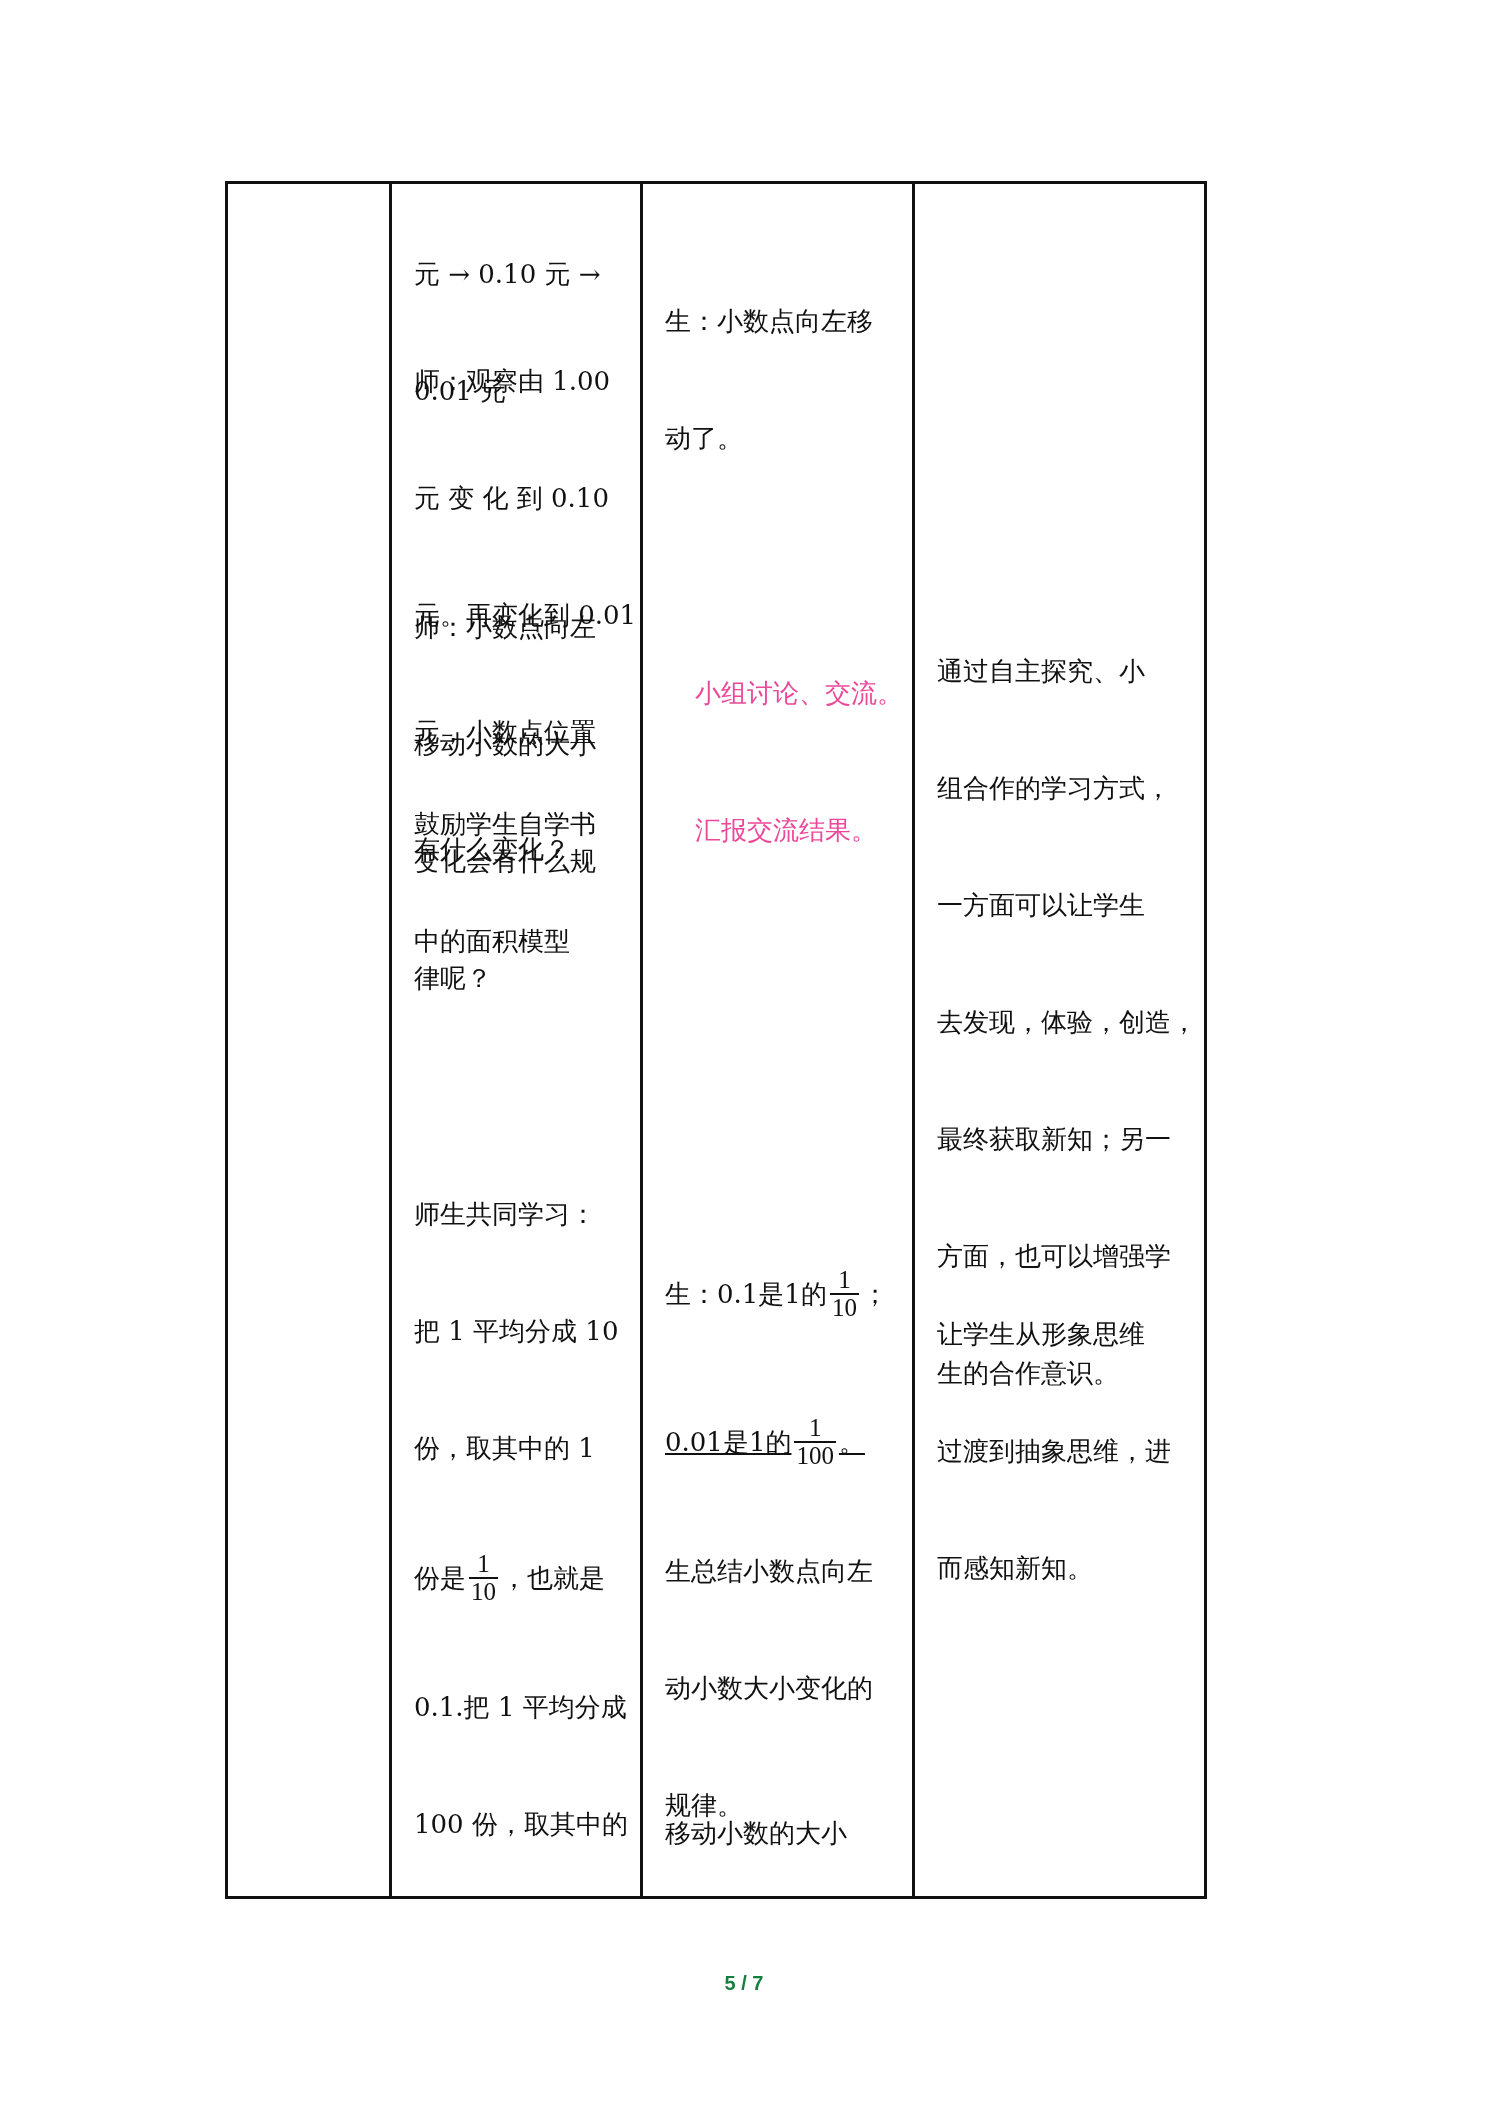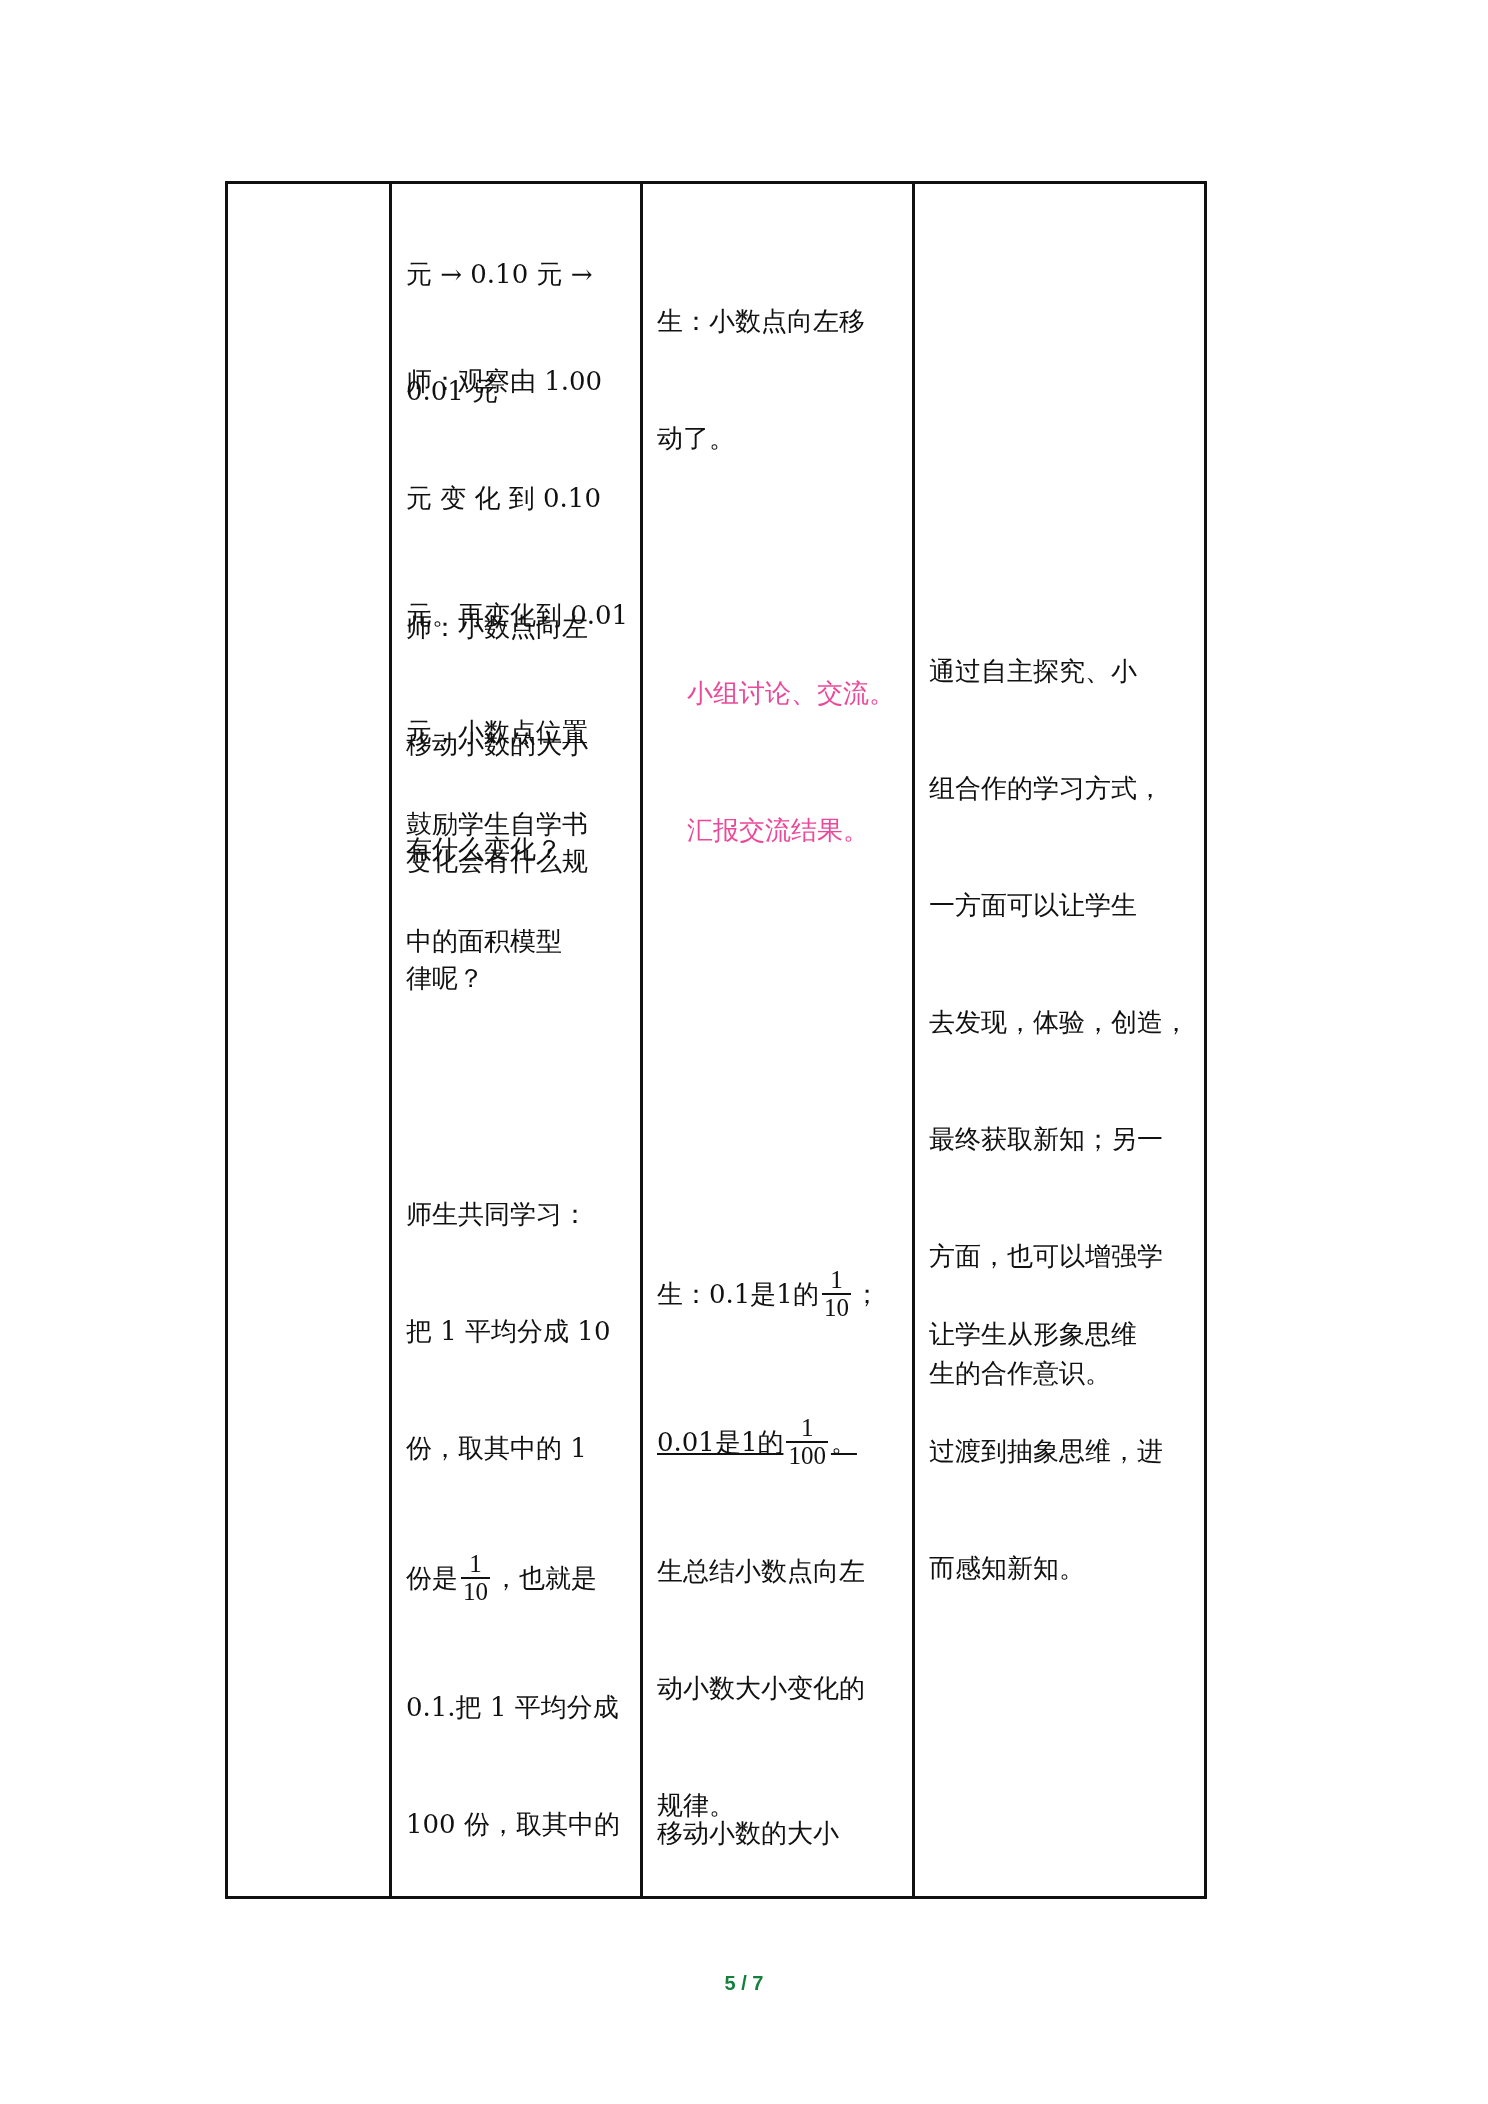--- a/index.html
+++ b/index.html
@@ -24,21 +24,21 @@
     }
     .gray { color: #ec4899; }
     .frac {
       display: inline-flex; flex-direction: column; align-items: center;
       vertical-align: middle; font-family: "Liberation Serif", "DejaVu Serif", serif;
       font-size: 25px; line-height: 26px; margin: 0 3px; position: relative; top: -2px;
     }
     .frac .n { display: block; padding: 0 2px; }
     .frac .bar { display: block; width: 100%; height: 2px; background: #111; }
     .frac .d { display: block; padding: 0 2px; }
-    .line { display: block; height: 39px; white-space: nowrap; }
+    .line { display: block; height: 39px; white-space: nowrap; margin-left: 8px; }
     .line.tall { height: 64px; line-height: 64px; }
     .spread { display: flex; justify-content: space-between; white-space: nowrap; }
     .page-number {
       position: absolute; top: 1972px; left: 0; width: 1488px; text-align: center;
       font-family: "Liberation Sans", "DejaVu Sans", sans-serif; font-weight: bold; font-size: 20px;
       color: #15803d;
     }
   </style>
 </head>
 <body>

